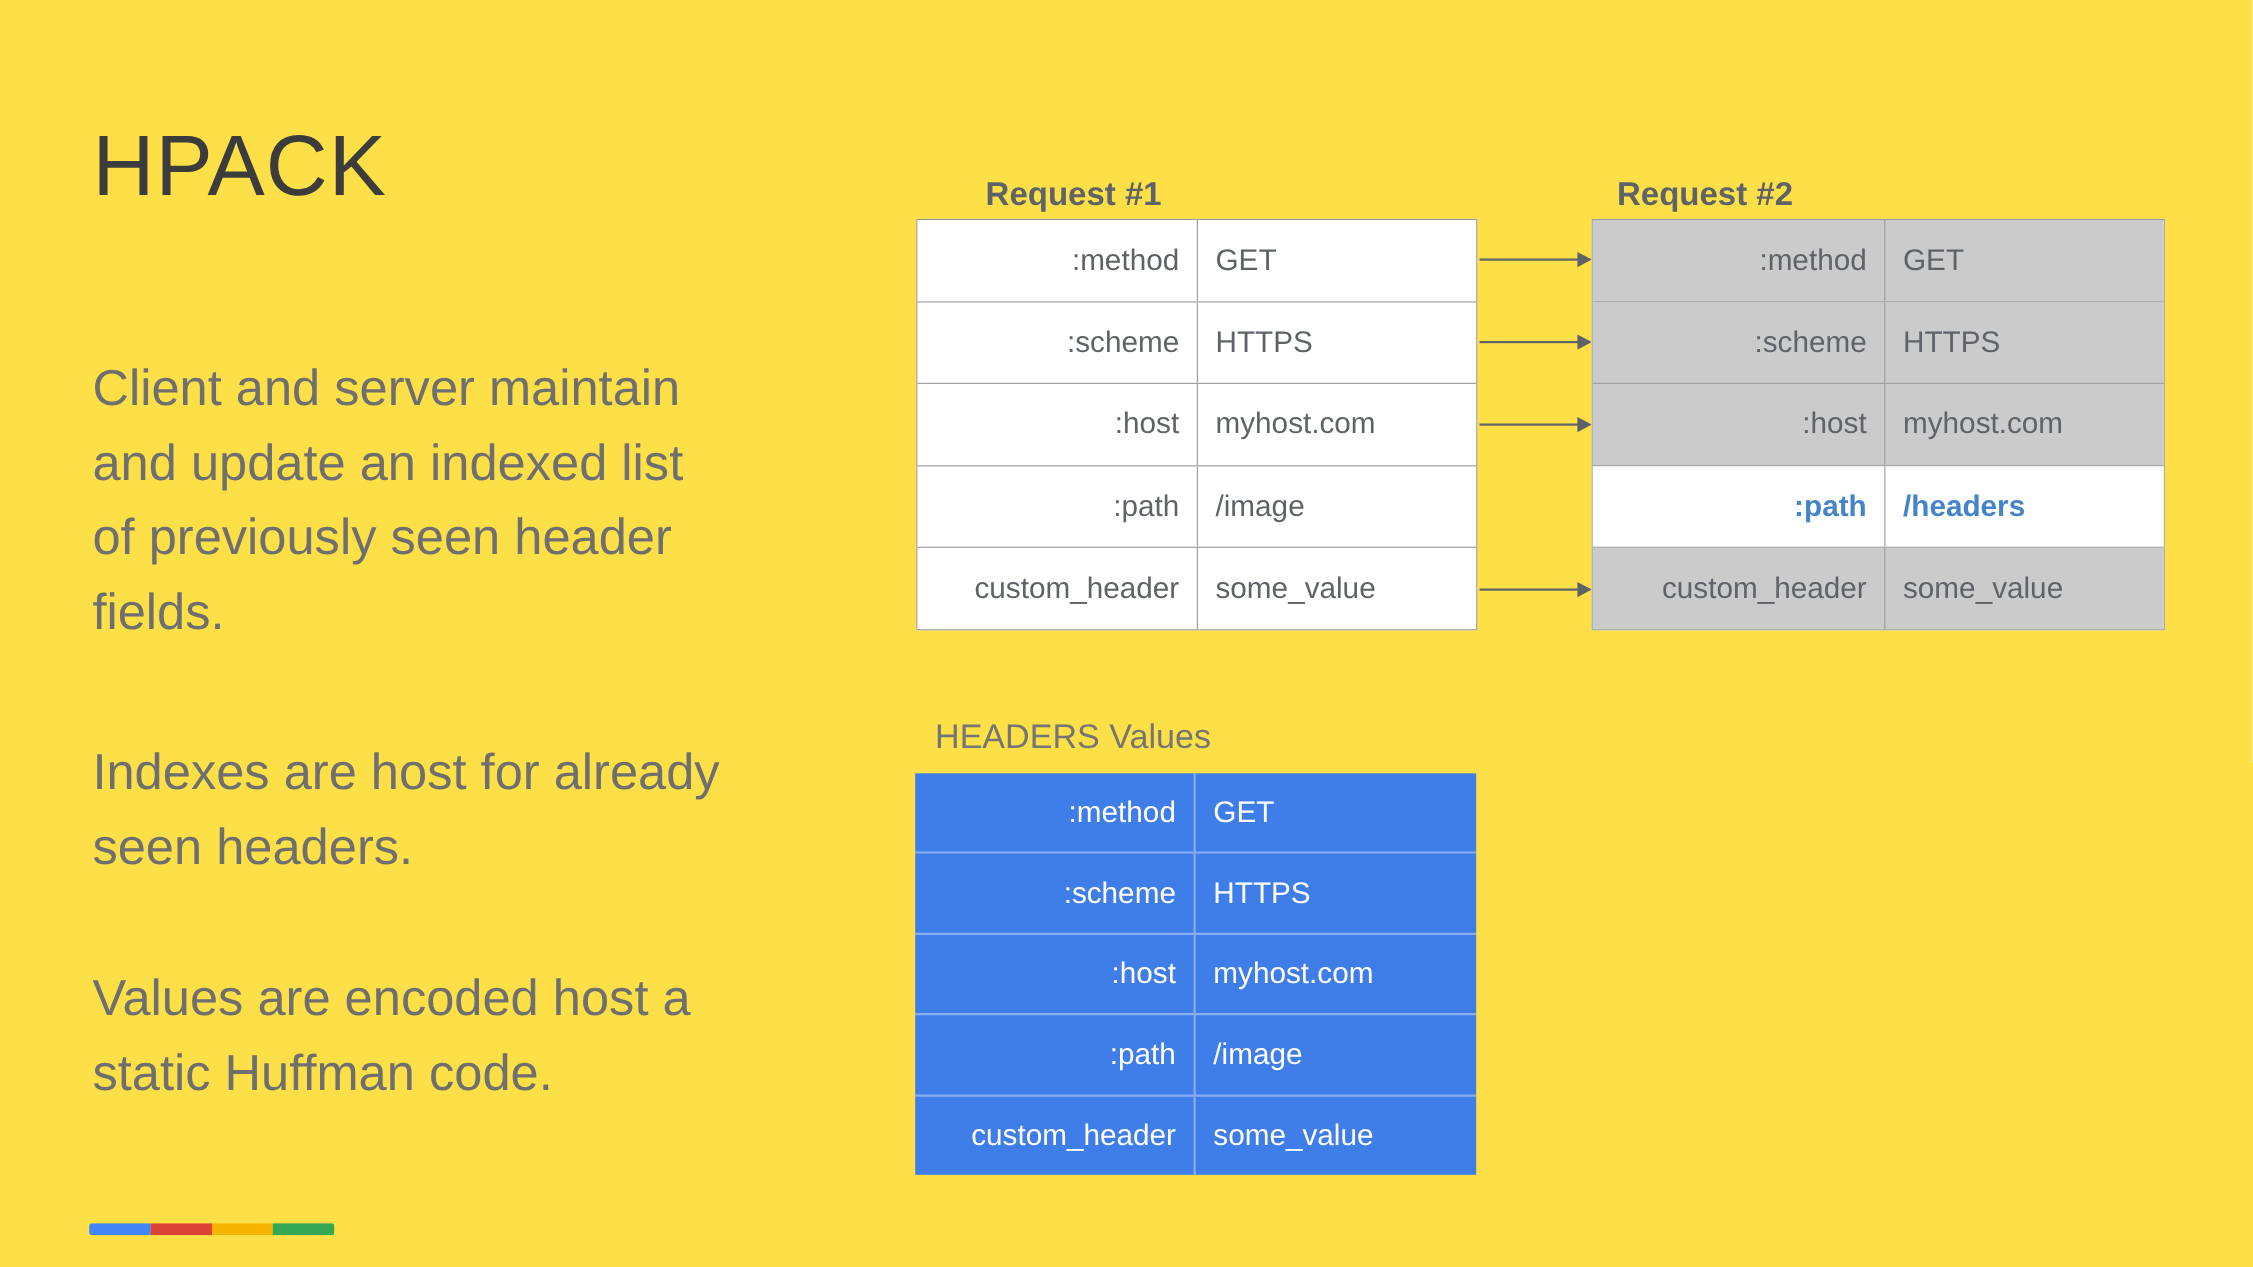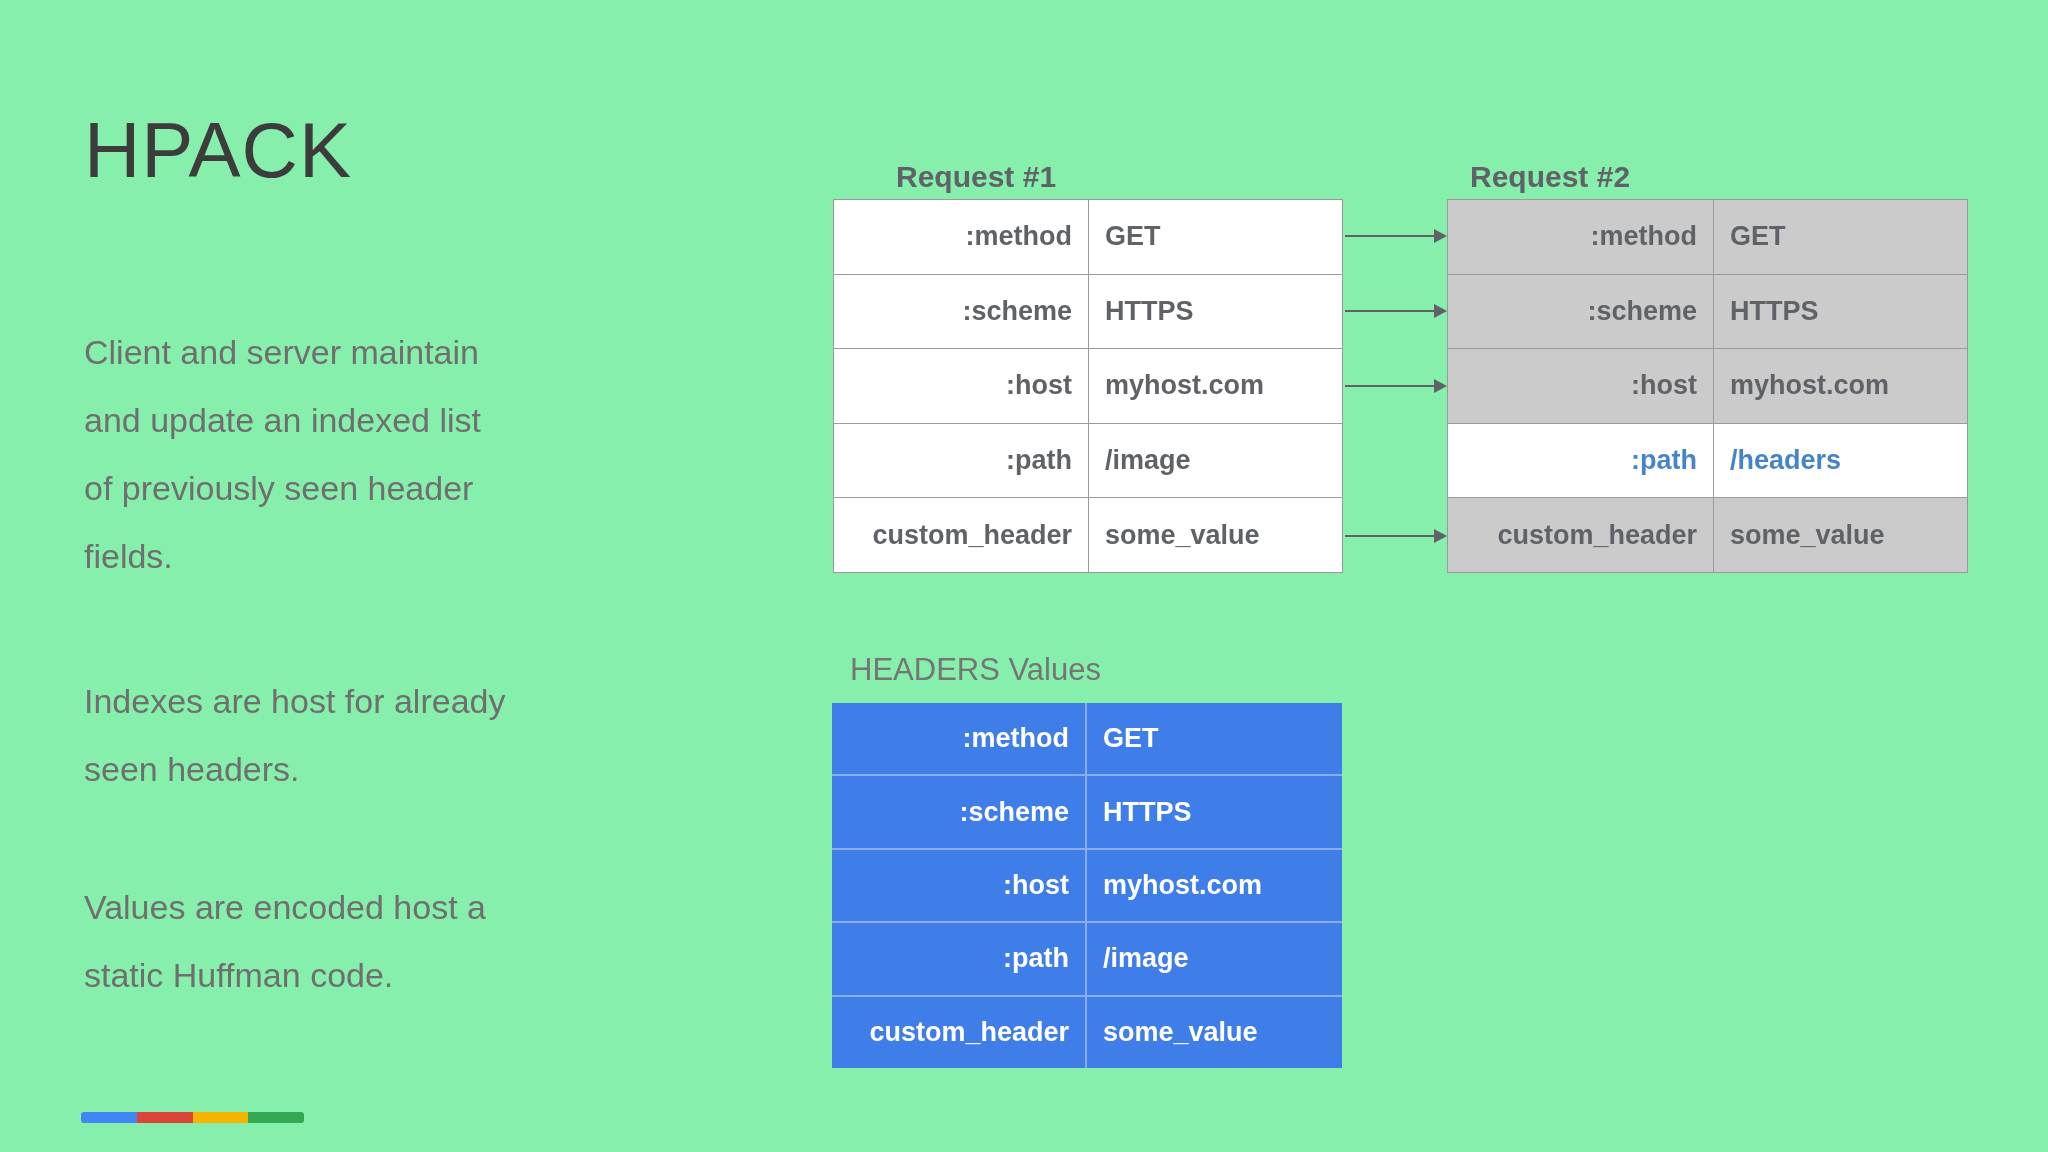--- a/index.html
+++ b/index.html
@@ -1,29 +1,29 @@
 <!DOCTYPE html>
 <html><head>
 <meta charset="utf-8">
 <style>
   * { margin:0; padding:0; box-sizing:border-box; }
   html,body { background:#ffffff; }
   .slide {
     position:relative; width:2048px; height:1152px;
-    background:#86efac; overflow:hidden;
+    background:#fde047; overflow:hidden;
     font-family:"Liberation Sans", sans-serif;
   }
   .page-title {
     position:absolute; left:84px; top:108px;
     font-size:78px; line-height:1.1; font-weight:400;
     color:#3c3c3c; letter-spacing:1px;
   }
   .para {
     position:absolute; left:84px; width:720px;
-    font-size:34px; line-height:68px; font-weight:400;
+    font-size:46px; line-height:68px; font-weight:400;
     color:#6f6f6f; white-space:pre-line;
   }
   .para-1 { top:318px; }
   .para-2 { top:667px; }
   .para-3 { top:873px; }
 
   .tbl-title {
     position:absolute; font-size:30px; font-weight:700; color:#5f6368;
   }
   .tbl-title.req1 { left:852px; top:160px;margin-left:44px; }
@@ -35,21 +35,21 @@
     border:1px solid #9a9a9a; background:#ffffff;
   }
   .htable.req1 { left:833px;  top:199px; width:510px; height:374px; }
   .htable.req2 { left:1447px; top:199px; width:521px; height:374px; }
   .htable .row {
     flex:1; display:flex; align-items:stretch;
   }
   .htable .row:not(:last-child) { border-bottom:1px solid #9a9a9a; }
   .cell {
     display:flex; align-items:center;
-    font-size:27px; font-weight:700; color:#5f6368;
+    font-size:27px; font-weight:400; color:#5f6368;
   }
   .cell.key  { justify-content:flex-end; padding-right:16px; border-right:1px solid #9a9a9a; }
   .cell.val  { justify-content:flex-start; padding-left:16px; flex:1; }
   .htable.req1 .cell.key { width:255px; }
   .htable.req2 .cell.key { width:266px; }
 
   .htable.req2 .row.changed { background:#ffffff; }
   .htable.req2 .row.changed .cell { font-weight:700; }
 
   .arrow {

